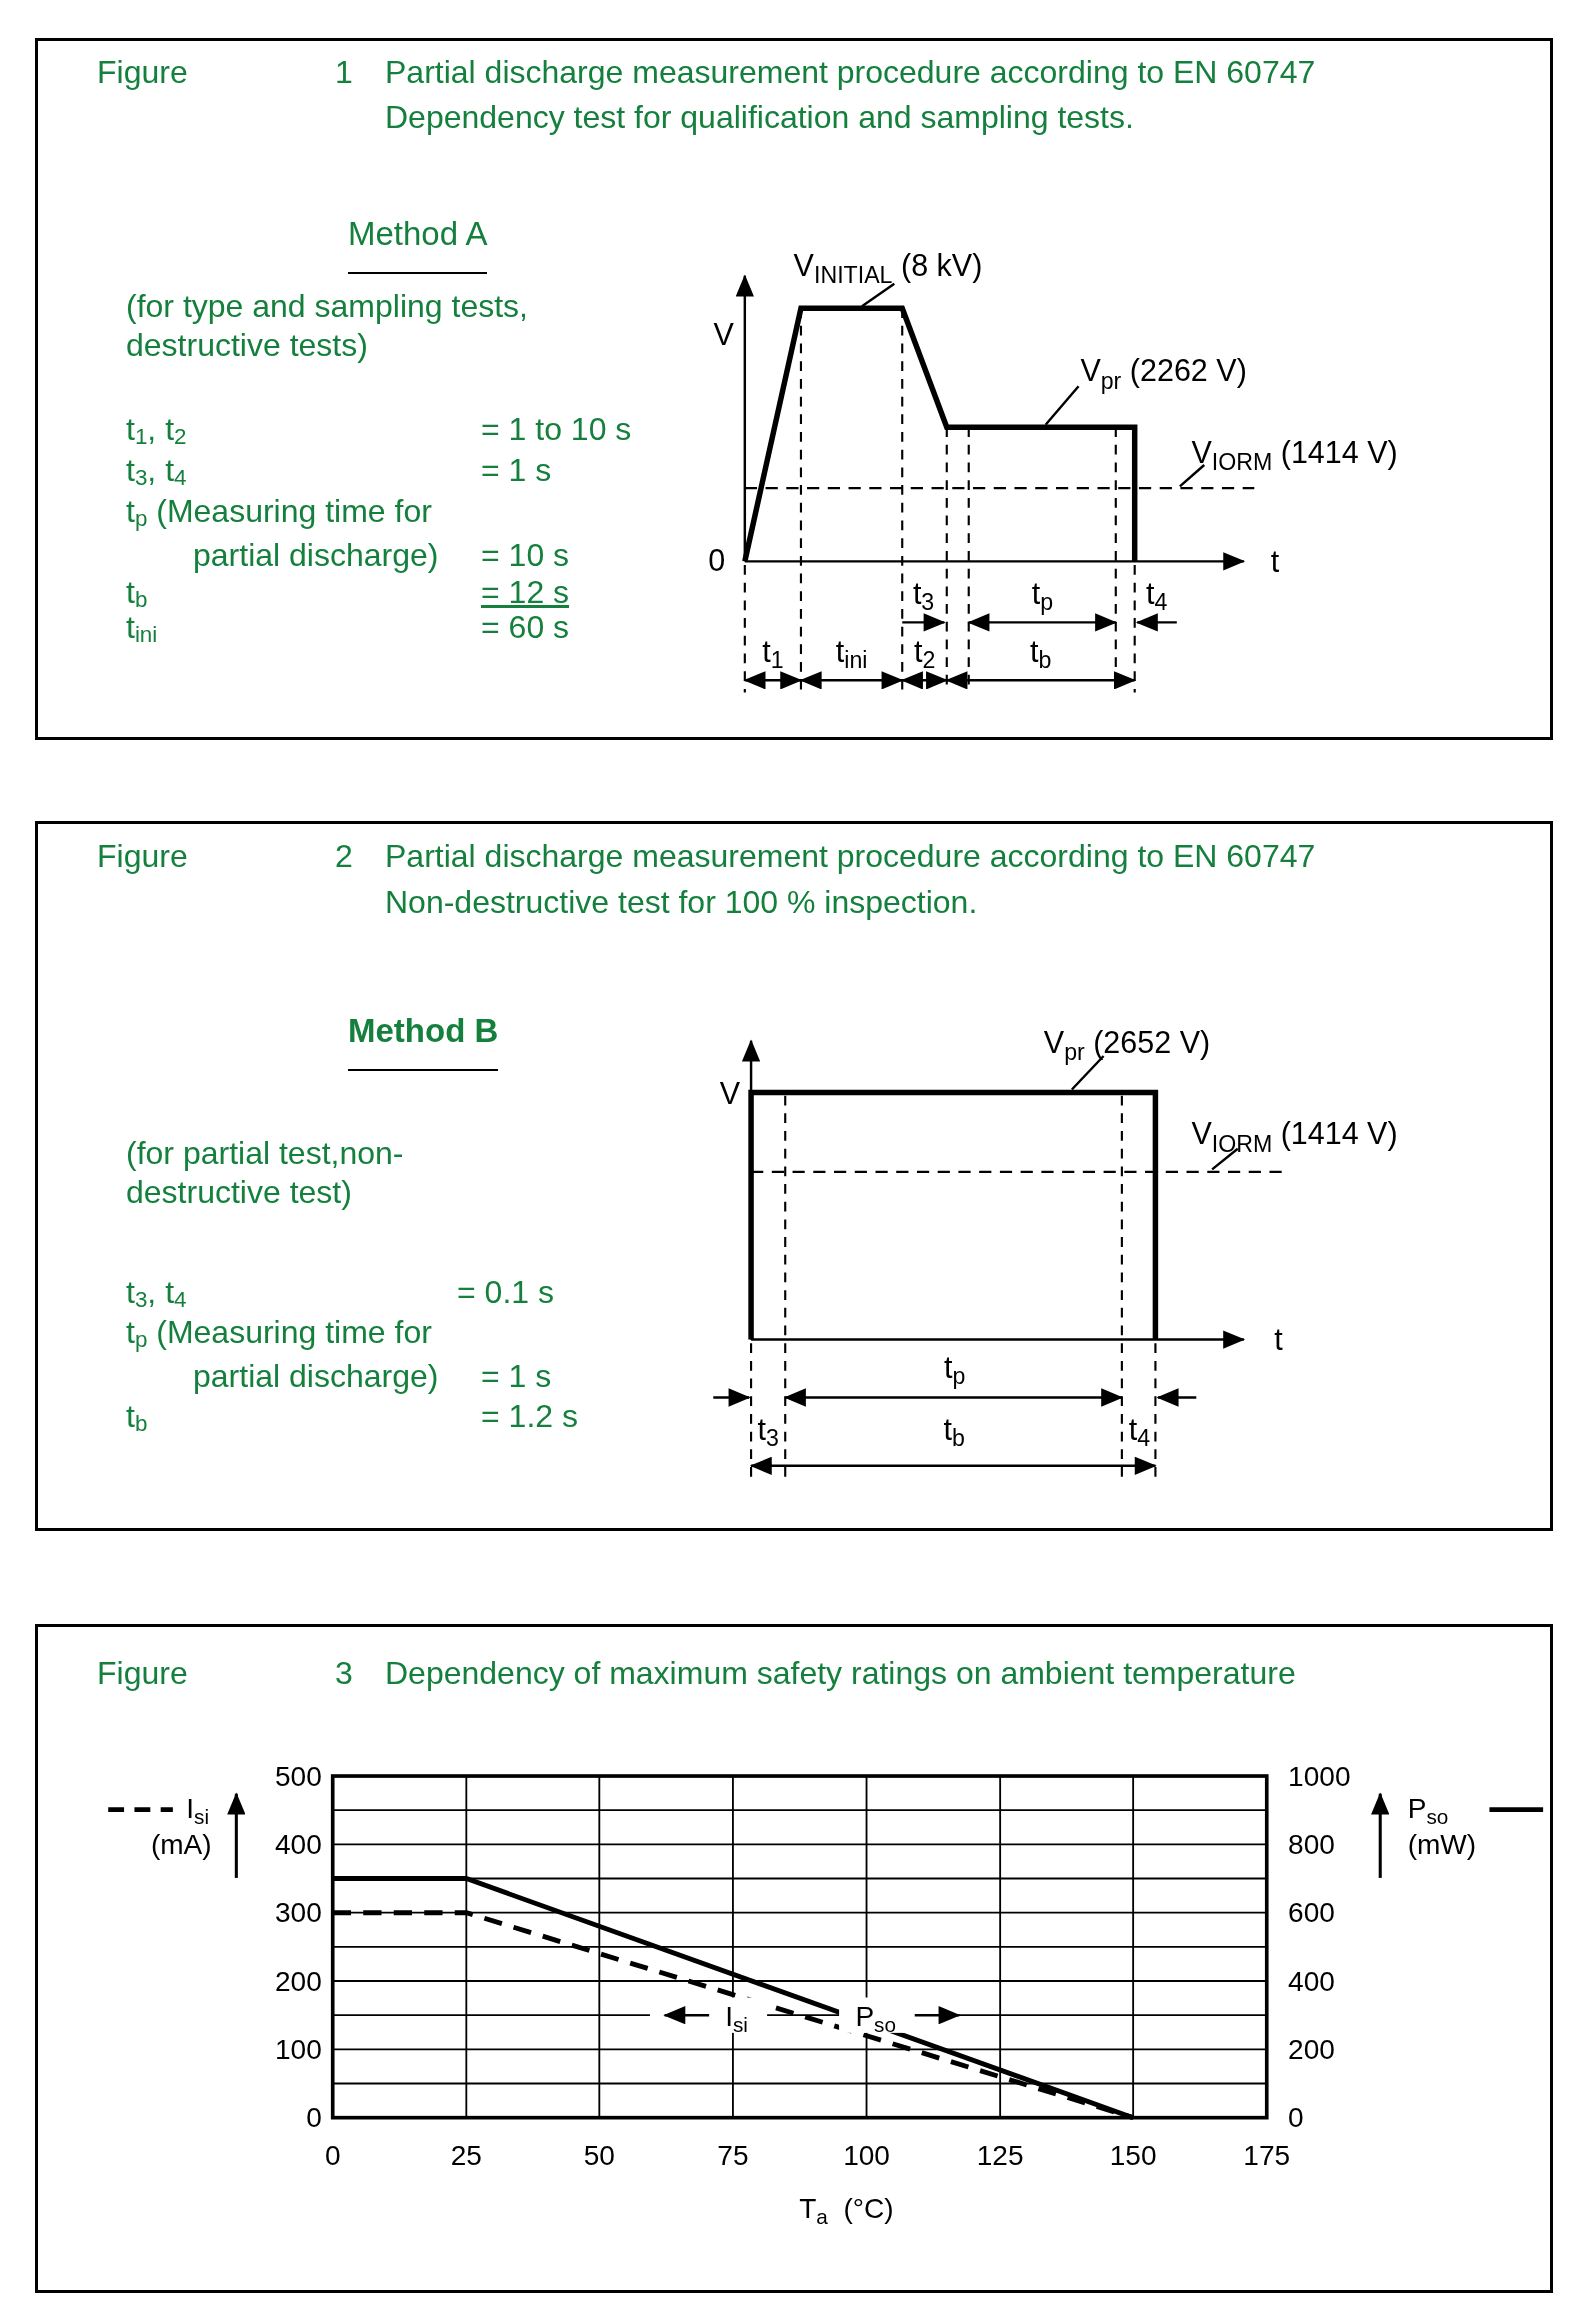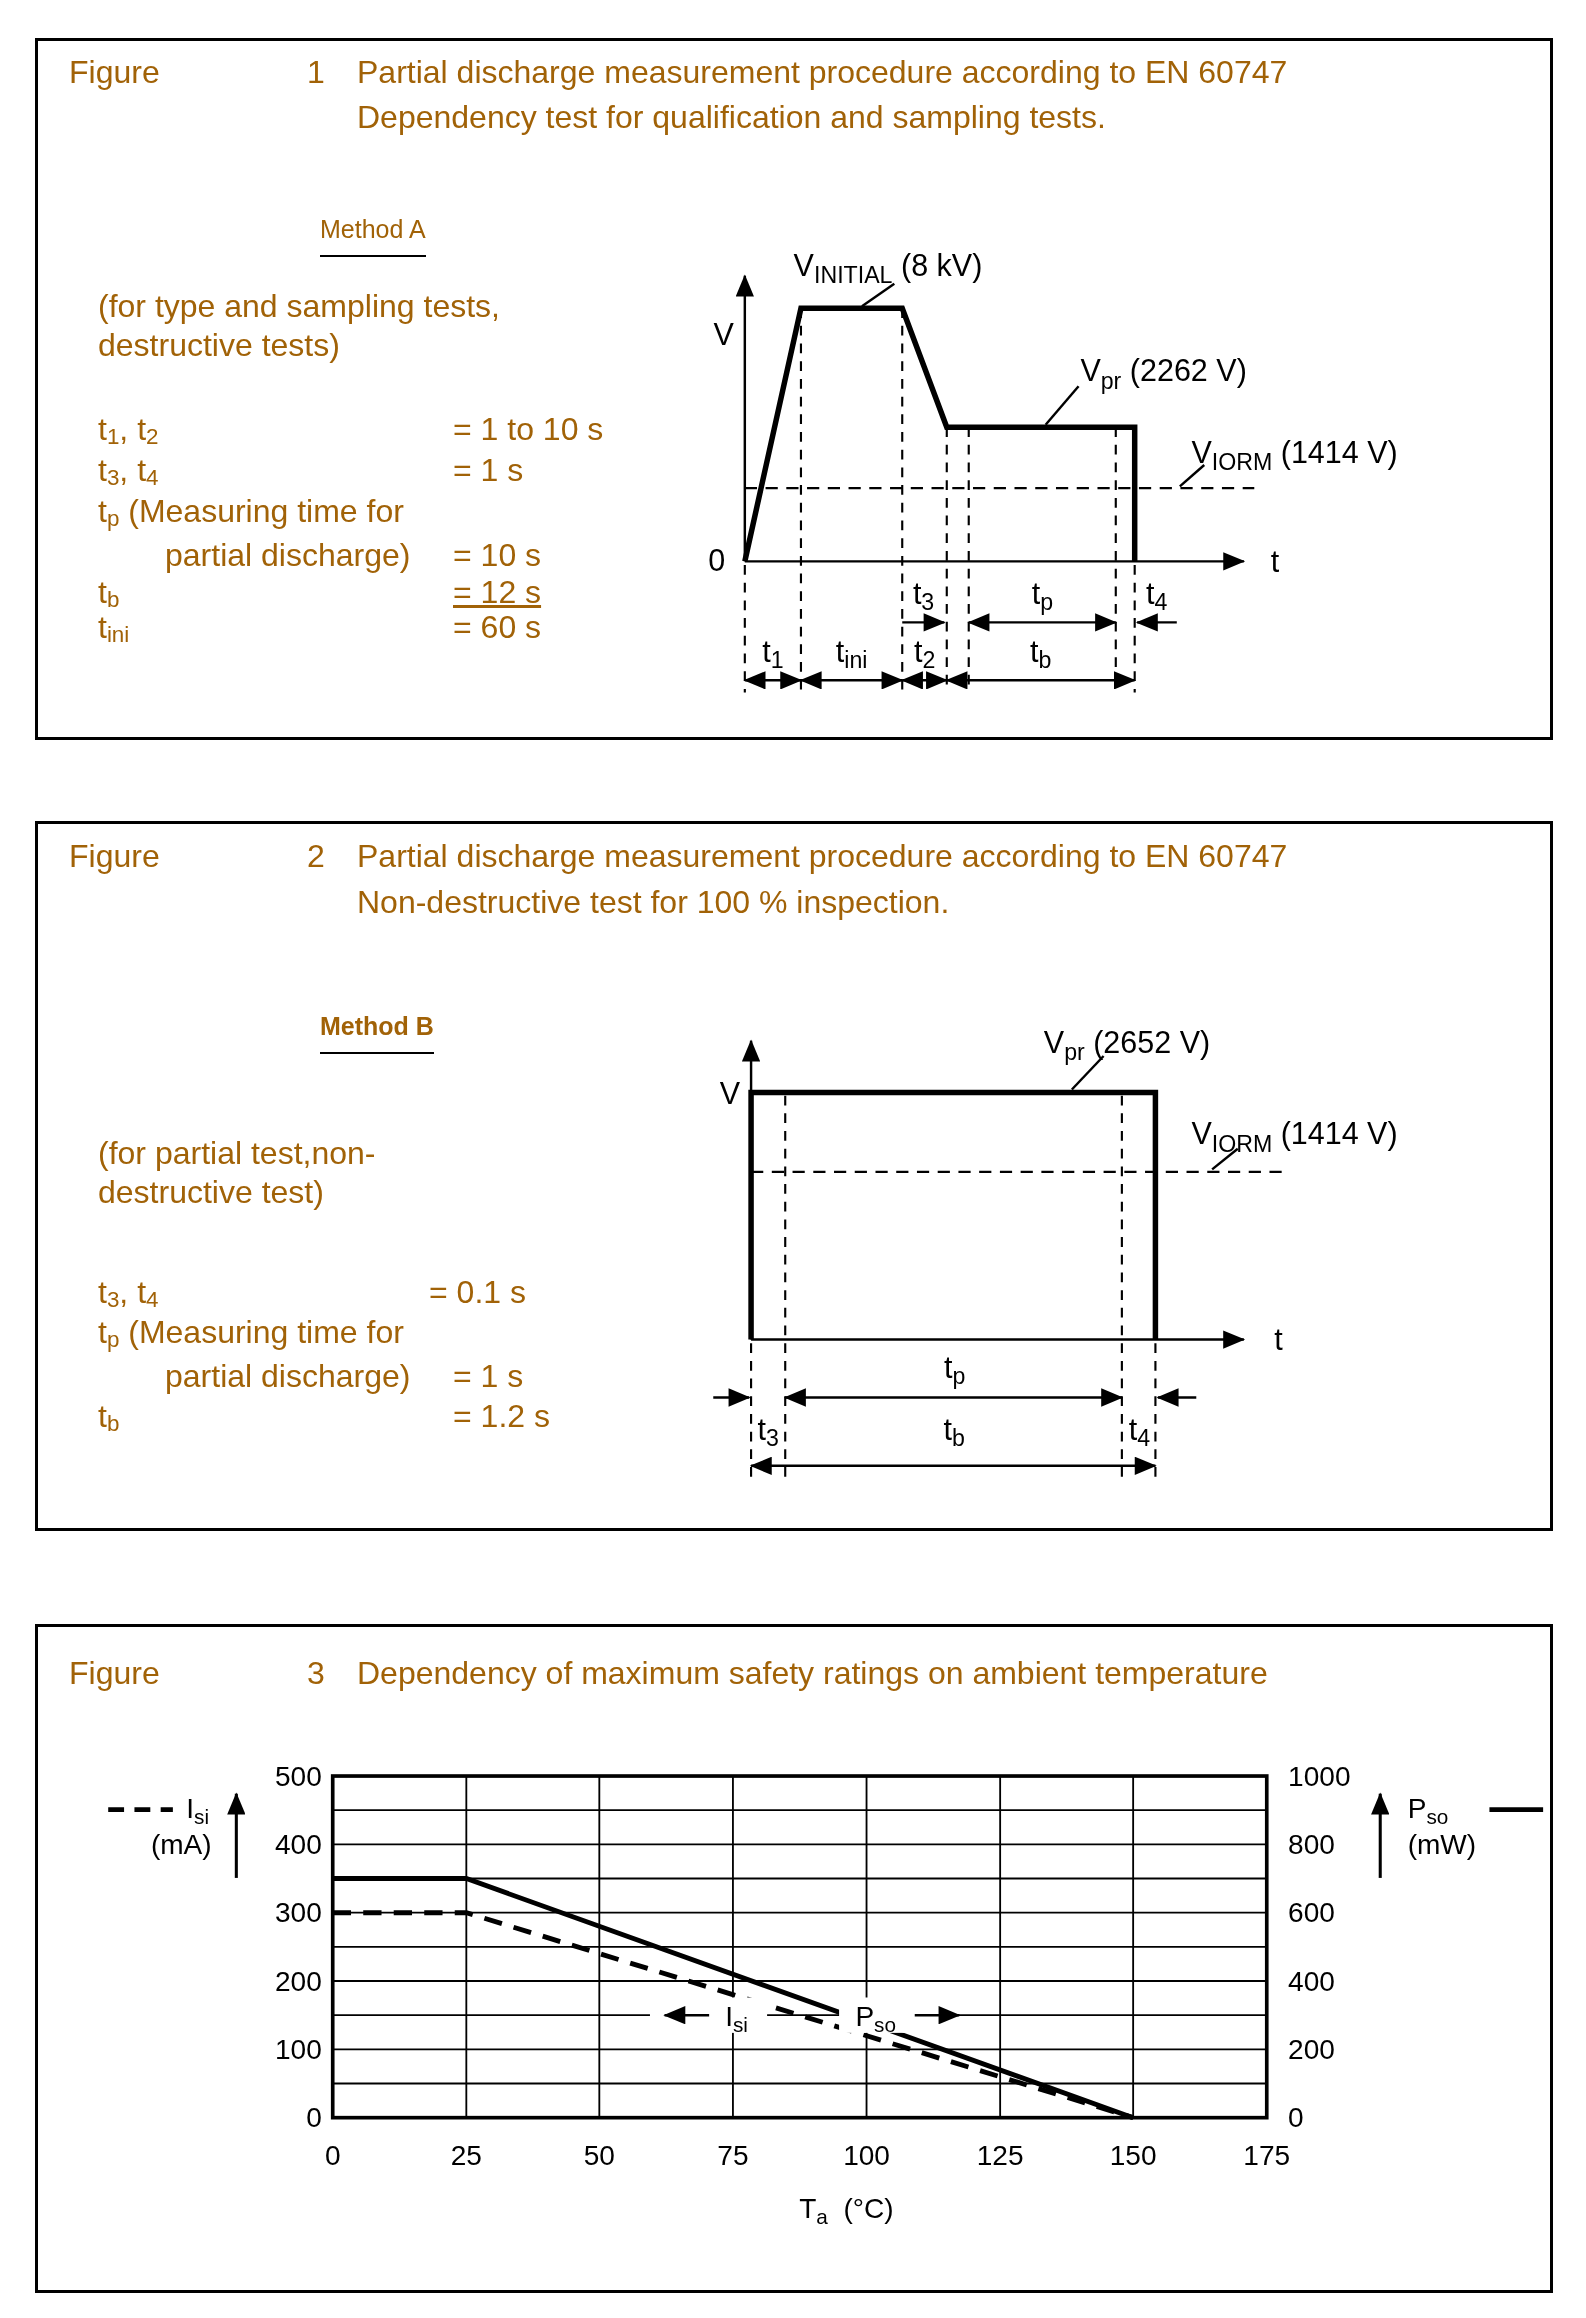--- a/index.html
+++ b/index.html
@@ -1,20 +1,20 @@
 <!DOCTYPE html>
 <html style="font-size:9.8px"><head>
 <meta charset="utf-8">
 <style>
   html,body{margin:0;padding:0;background:#ffffff;}
   .page{position:relative;width:1586px;height:2319px;background:#fff;color:#000;
         font-family:"Liberation Sans",sans-serif;overflow:hidden;}
   .figbox{position:absolute;border:3.1px solid #000;background:#fff;}
-  .t{position:absolute;font-size:32px;line-height:1.15;white-space:nowrap;color:#a16207;}
-  .method{font-size:25px;border-bottom:2.4px solid #000;padding-bottom:11px;}
+  .t{position:absolute;font-size:32px;line-height:1.15;white-space:nowrap;color:#15803d;margin-left:28px;}
+  .method{font-size:33px;border-bottom:2.4px solid #000;padding-bottom:19px;}
   .sb{font-size:70%;position:relative;top:0.20em;}
   svg{position:absolute;overflow:visible;}
   svg text{font-family:"Liberation Sans",sans-serif;font-size:50px;fill:#000;}
   .ss{font-size:38px;}
   .ln{stroke:#000;stroke-width:4;fill:none;}
   .wave{stroke:#000;stroke-width:9;fill:none;stroke-linejoin:miter;}
   .dashv{stroke:#000;stroke-width:3.5;fill:none;stroke-dasharray:16 13;}
   .dashh{stroke:#000;stroke-width:4;fill:none;stroke-dasharray:20 14;}
   .dim{stroke:#000;stroke-width:4;fill:none;}
   .mid{text-anchor:middle;}

